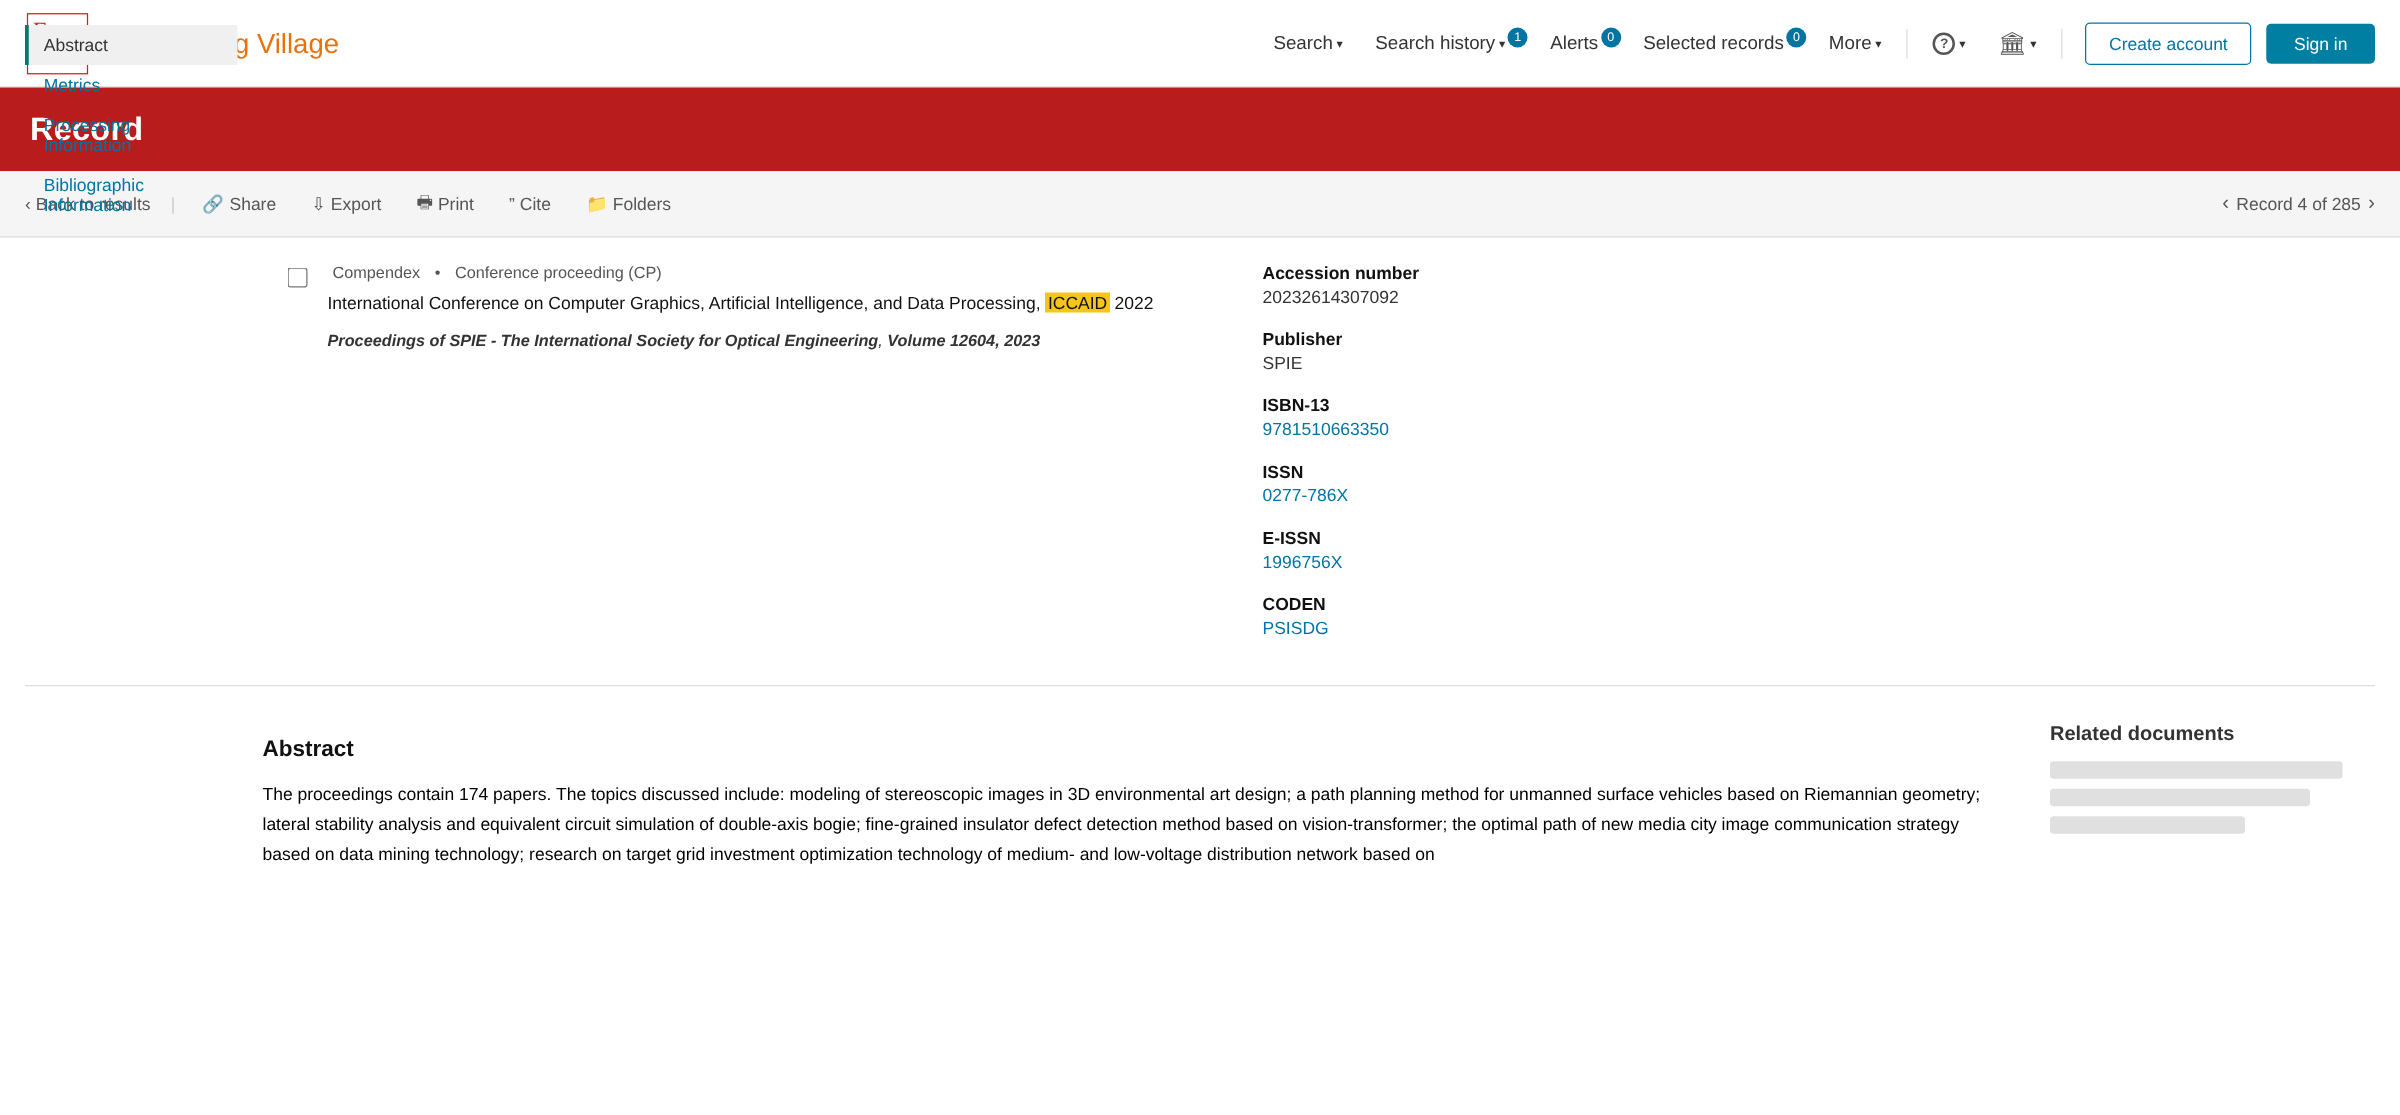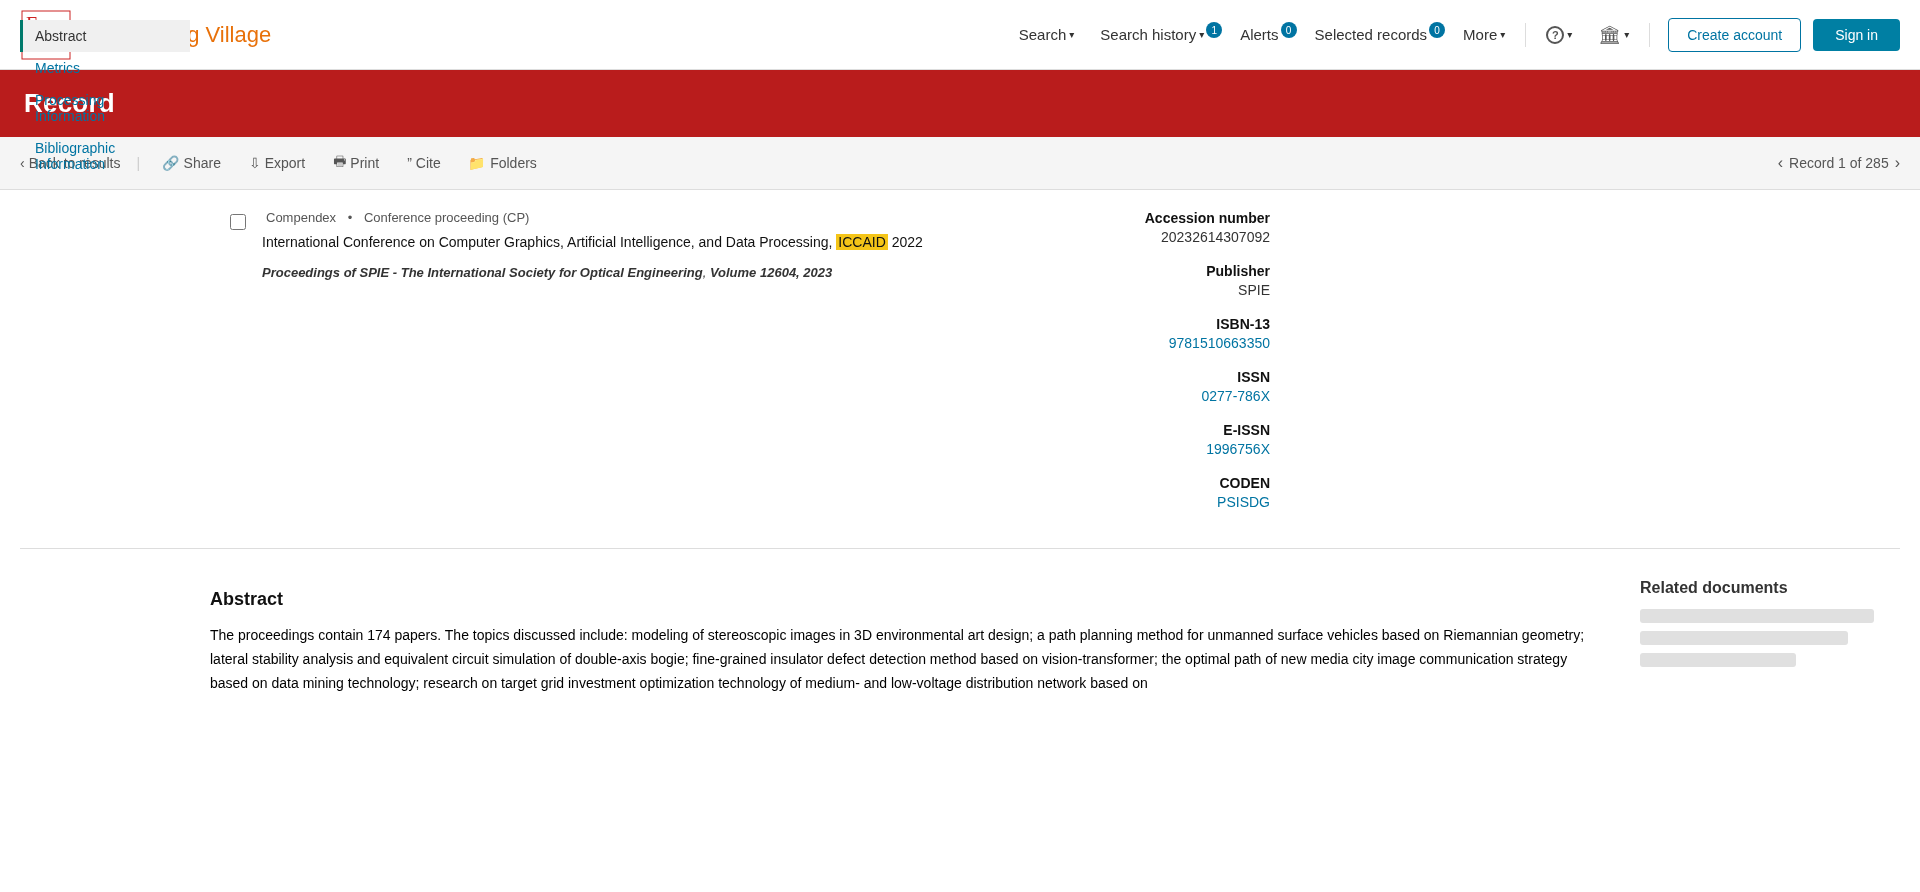--- a/index.html
+++ b/index.html
@@ -201,21 +201,20 @@
     .record-journal span { font-weight: bold; }
 
     
     .metadata-panel {
       width: 280px;
       flex-shrink: 0;
       padding-left: 20px;
     }
     .meta-item {
       margin-bottom: 18px;
-      text-align: right;
     }
     .meta-label {
       font-weight: bold;
       font-size: 14px;
       color: #111;
       margin-bottom: 3px;
     }
     .meta-value {
       font-size: 14px;
       color: #333;
@@ -370,21 +369,21 @@
       <span>”</span>
       <span>Cite</span>
     </div>
     <div class="toolbar-action">
       <span>📁</span>
       <span>Folders</span>
     </div>
   </div>
   <div class="toolbar-right">
     <span style="cursor:pointer; font-size:16px;">‹</span>
-    <span>Record 1 of 285</span>
+    <span>Record 4 of 285</span>
     <span style="cursor:pointer; font-size:16px;">›</span>
   </div>
 </div>
 
 <div style="display: flex; padding: 20px 20px 0 20px;">
 
   <div class="sidebar">
     <div class="sidebar-item active">
       <span>Abstract</span>
     </div>

